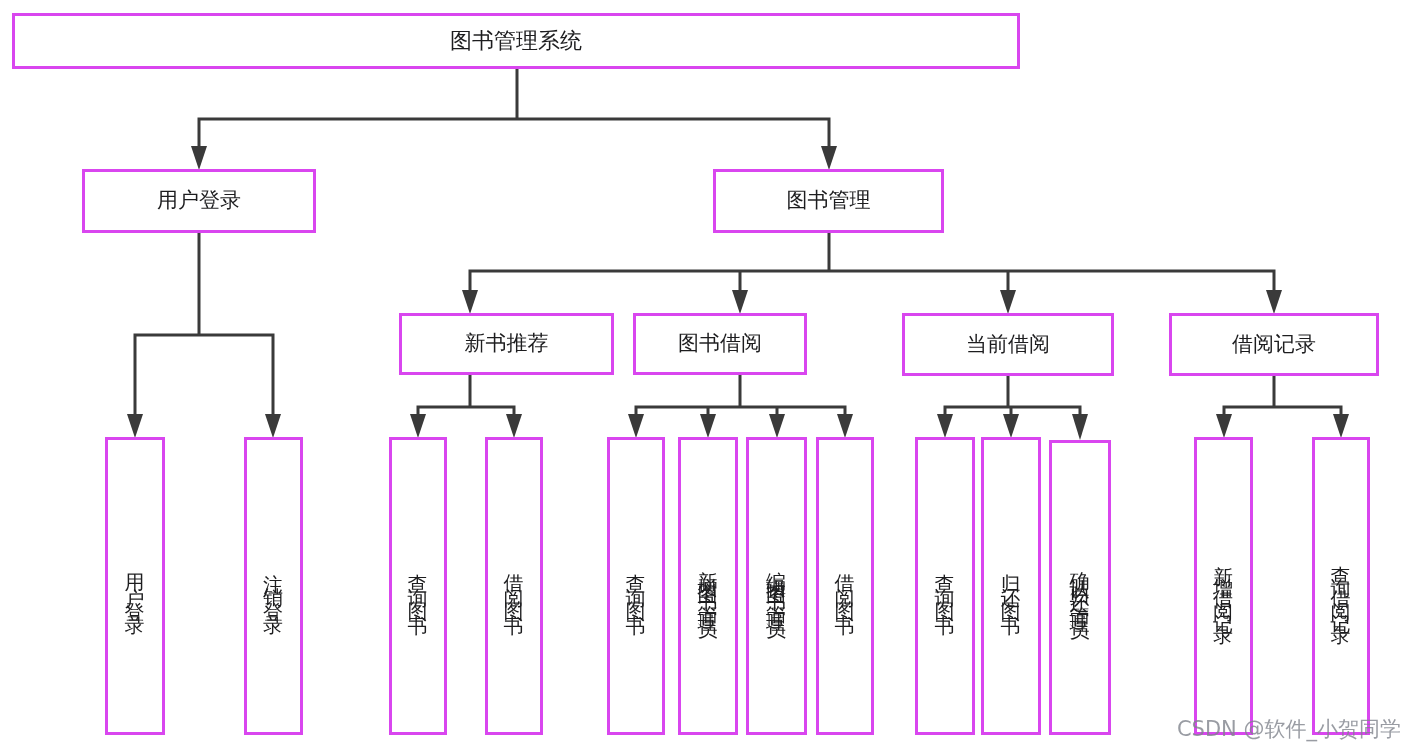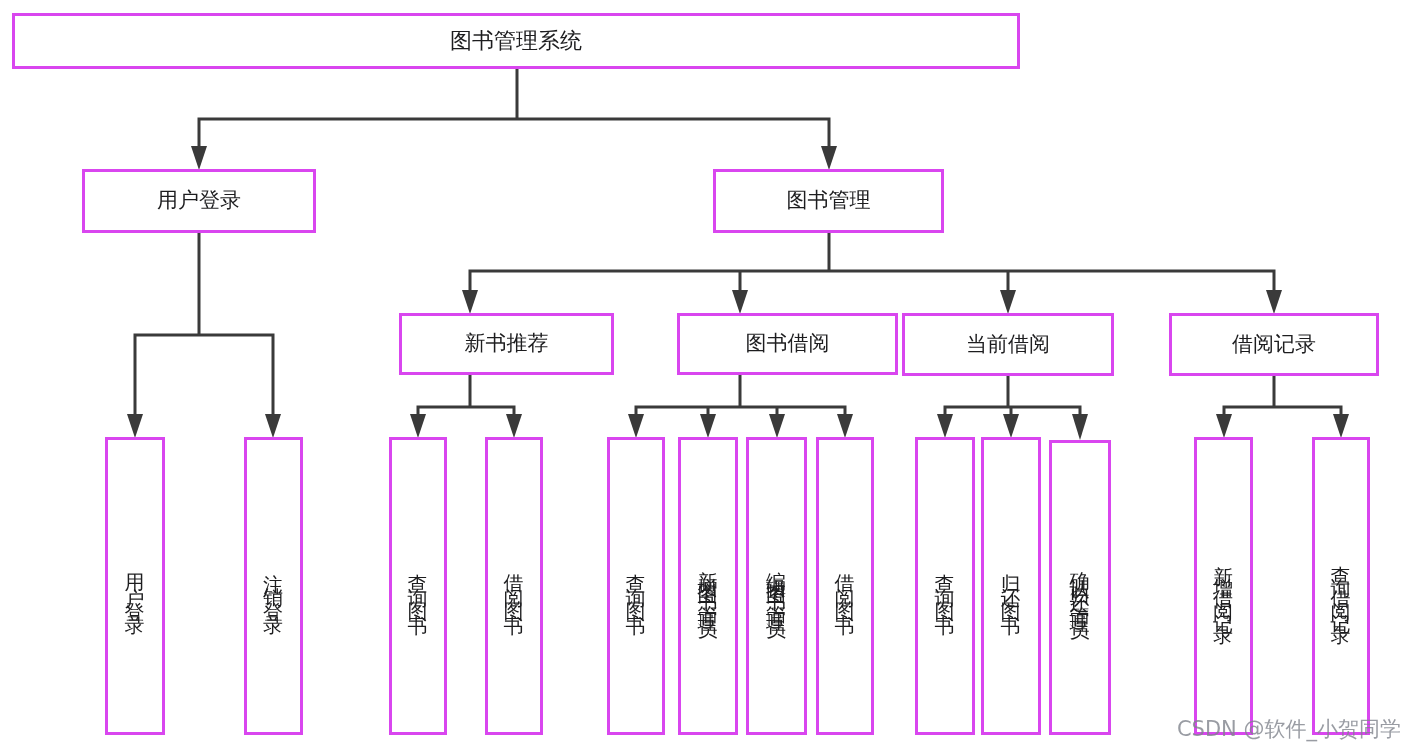--- a/index.html
+++ b/index.html
@@ -121,21 +121,21 @@
   <div class="node" style="left:82px; top:169px; width:234px; height:64px;">
     <span>用户登录</span>
   </div>
   <div class="node" style="left:713px; top:169px; width:231px; height:64px;">
     <span>图书管理</span>
   </div>
 
   <div class="node" style="left:363px; top:313px; width:215px; height:62px;margin-left:36px;">
     <span>新书推荐</span>
   </div>
-  <div class="node" style="left:633px; top:313px; width:221px; height:62px;margin-left:44px;">
+  <div class="node" style="left:633px; top:313px; width:174px; height:62px;">
     <span>图书借阅</span>
   </div>
   <div class="node" style="left:902px; top:313px; width:212px; height:63px;">
     <span>当前借阅</span>
   </div>
   <div class="node" style="left:1169px; top:313px; width:210px; height:63px;">
     <span>借阅记录</span>
   </div>
 
   <div class="node leaf" style="left:105px; top:437px; width:60px; height:298px;">

